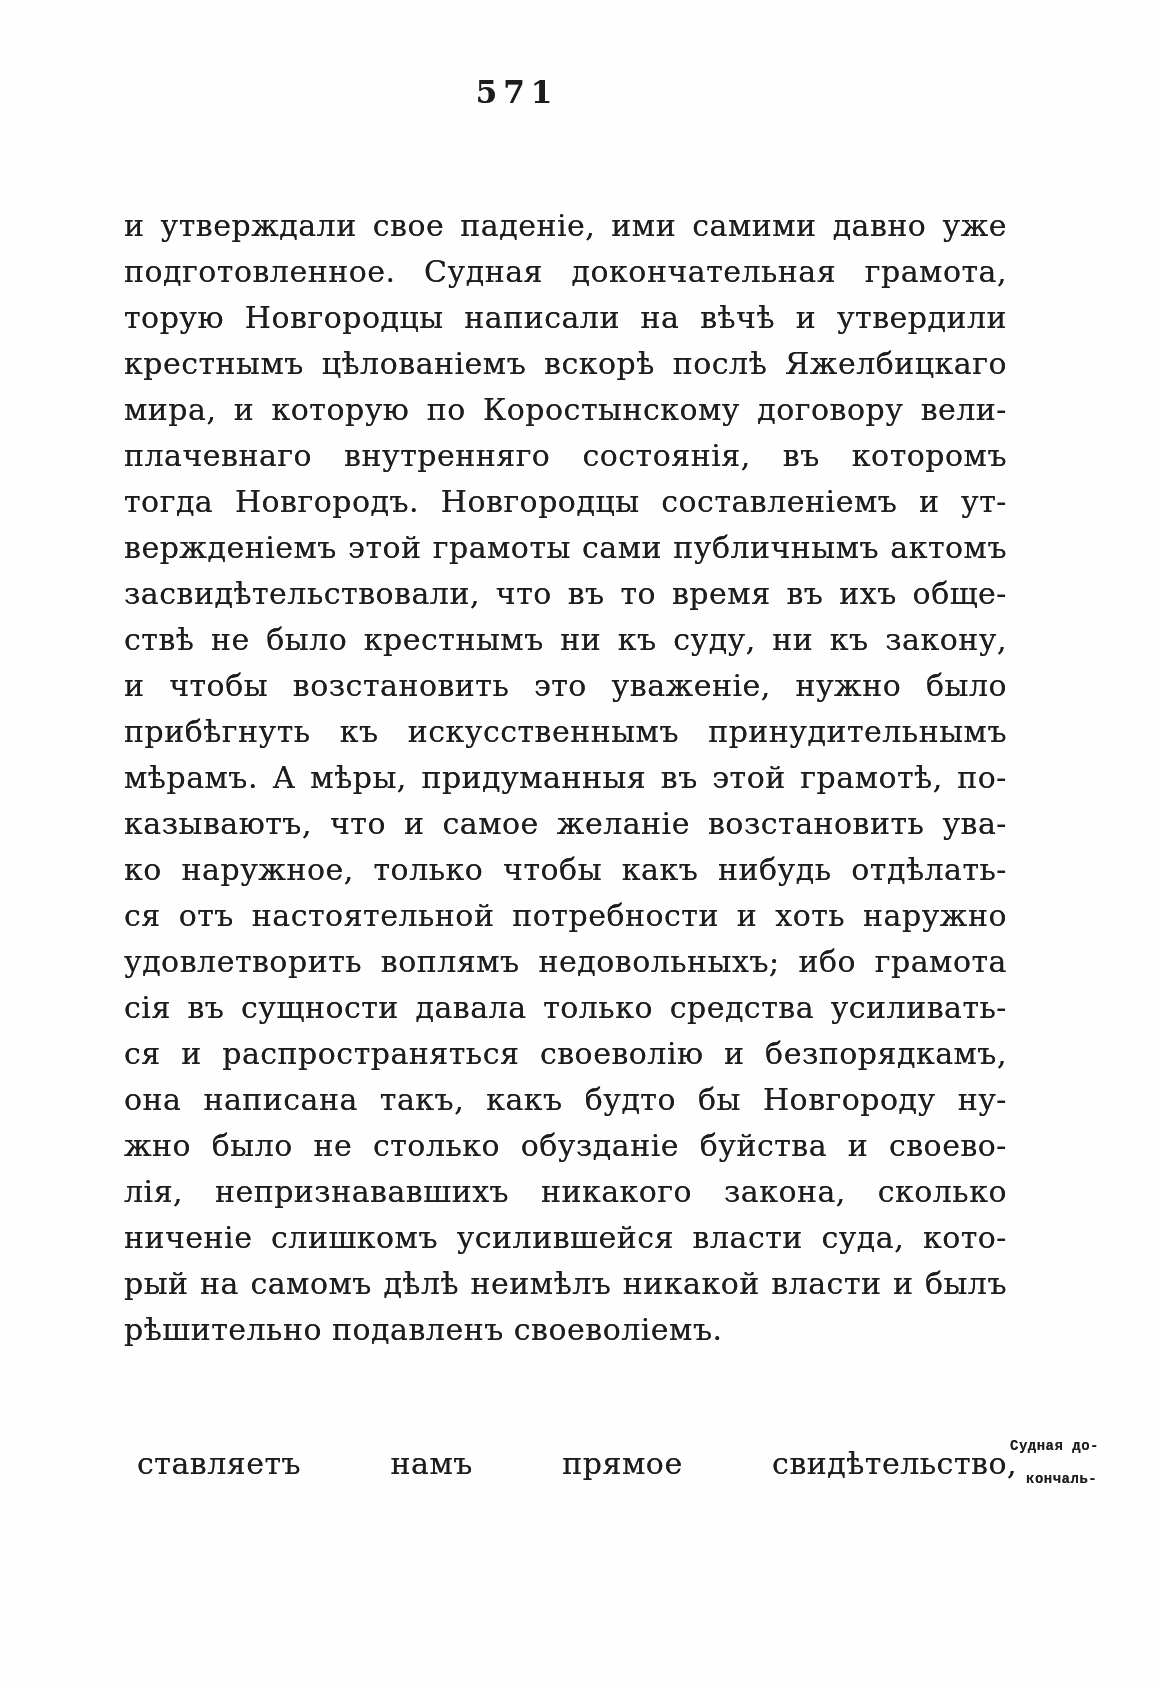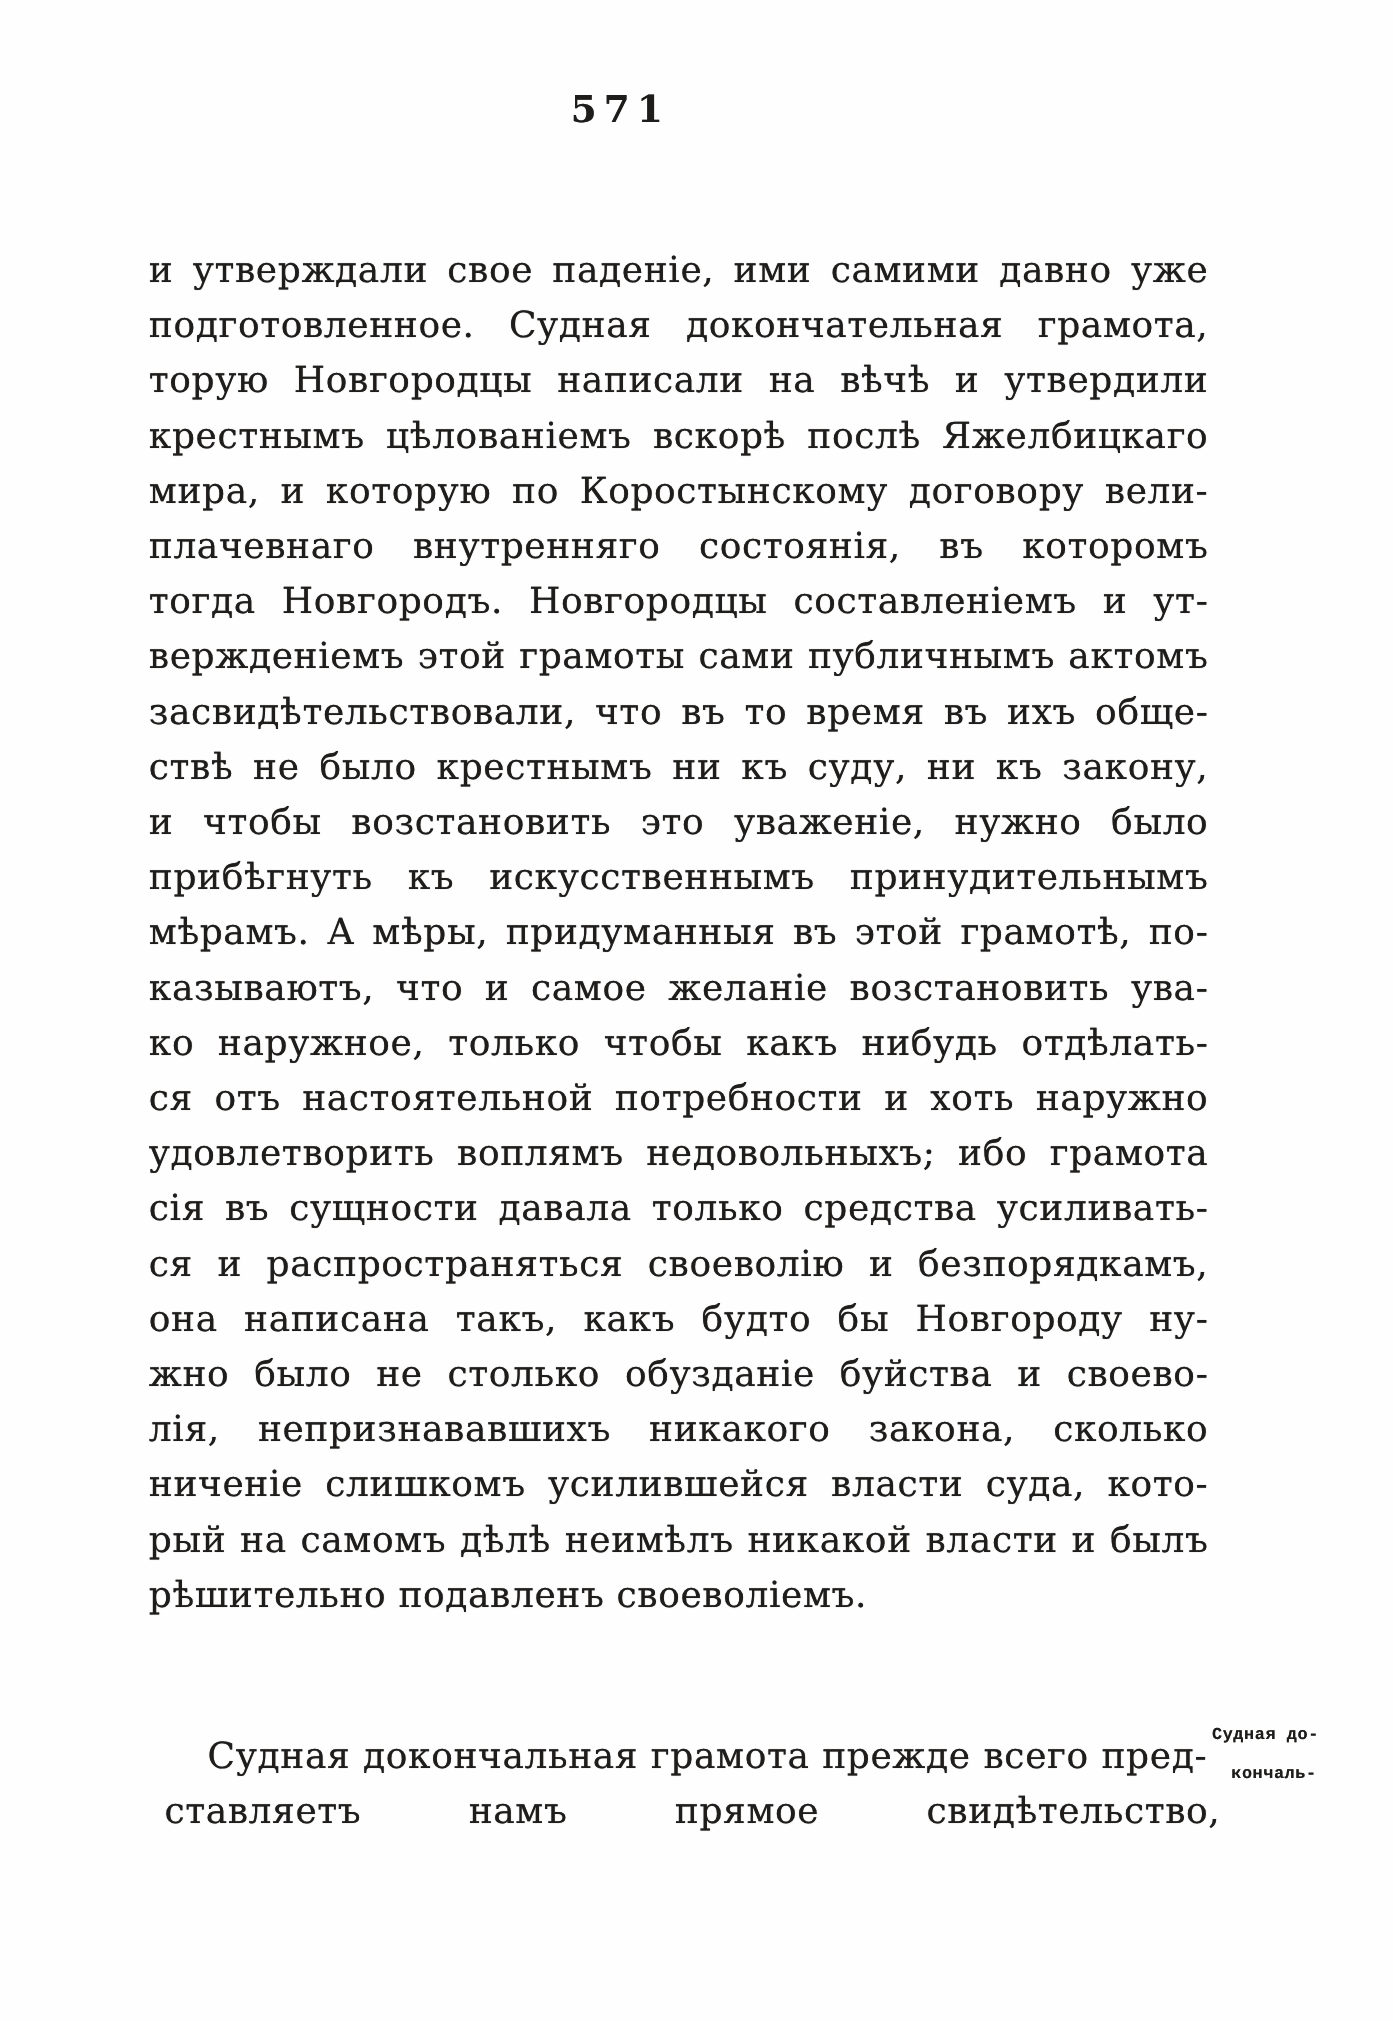--- a/index.html
+++ b/index.html
@@ -107,21 +107,20 @@
       <div class="tline">ся и распространяться своеволію и безпорядкамъ,</div>
       <div class="tline">она написана такъ, какъ будто бы Новгороду ну-</div>
       <div class="tline">жно было не столько обузданіе буйства и своево-</div>
       <div class="tline">лія, непризнававшихъ никакого закона, сколько огра-</div>
       <div class="tline">ниченіе слишкомъ усилившейся власти суда, кото-</div>
       <div class="tline">рый на самомъ дѣлѣ неимѣлъ никакой власти и былъ</div>
       <div class="tline endline">рѣшительно подавленъ своеволіемъ.</div>
     </div>
 
   <div class="para2">
-    <div class="tline p2l1">Судная докончальная грамота прежде всего пред-</div>
     <div class="tline p2l2">ставляетъ намъ прямое свидѣтельство, утвержденное</div>
   </div>
 
   <div class="margin-note">
     <div class="mn1">Судная до-</div>
     <div class="mn2">кончаль-</div>
   </div>
 
 </div>
 

